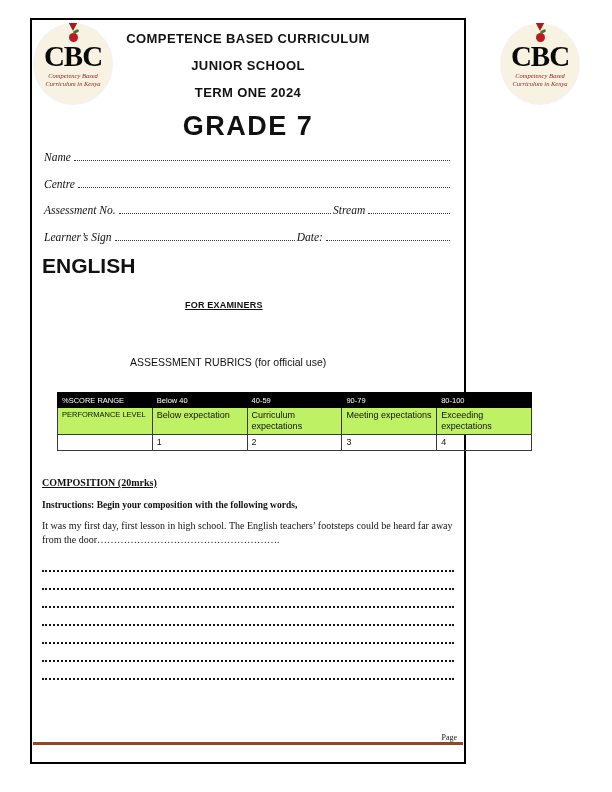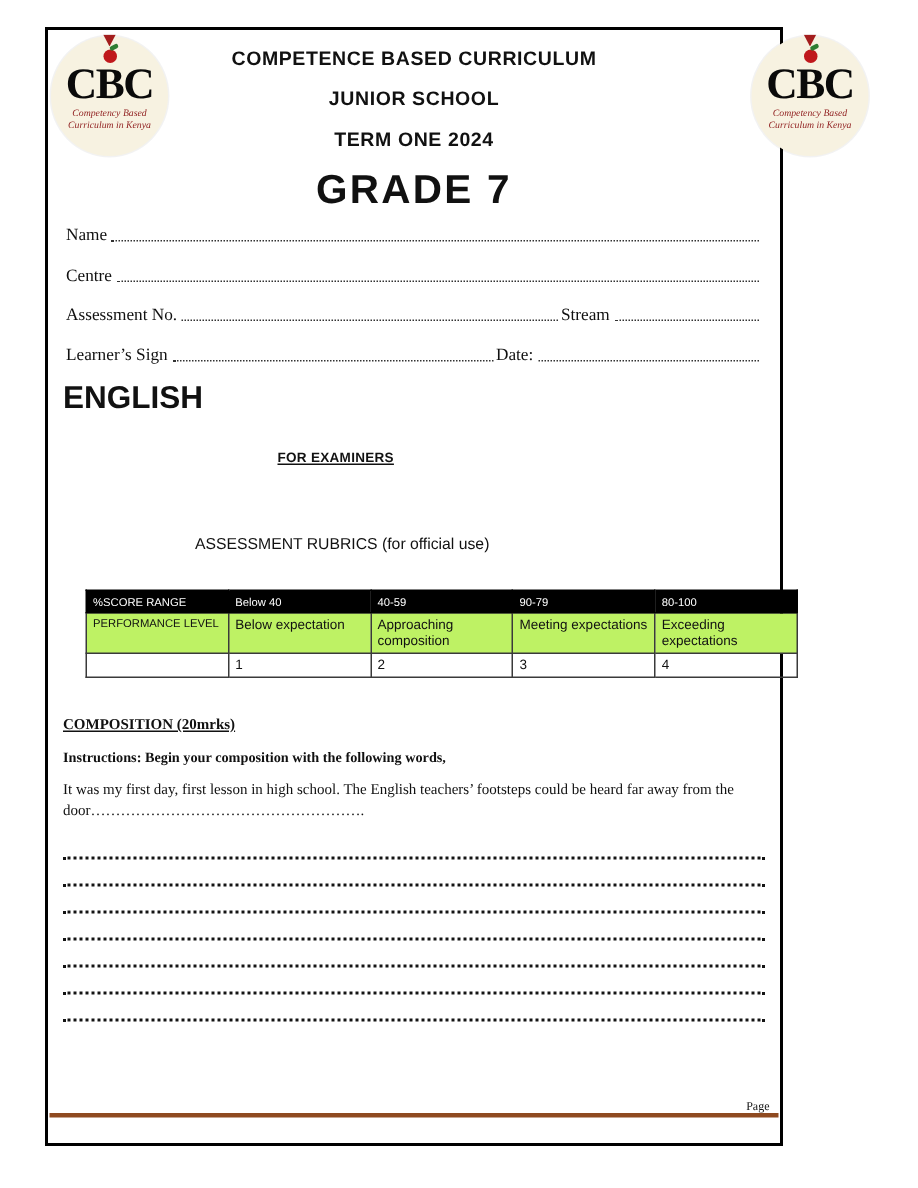--- a/index.html
+++ b/index.html
@@ -2,21 +2,21 @@
 <html><head>
 <meta charset="utf-8">
 <title>CBC Grade 7 English Formative Assessment</title>
 <style>
   html, body { margin:0; padding:0; background:#ffffff; }
   .page {
     position:relative; width:612px; height:792px; background:#ffffff;
     overflow:hidden; font-family:"Liberation Serif", serif; color:#111;
   }
   .frame {
-    position:absolute; left:30px; top:18px; width:492px; height:746px;
+    position:absolute; left:30px; top:18px; width:436px; height:746px;
     border:2px solid #000; box-sizing:border-box; background:#fff;
   }
   .content { position:absolute; left:10px; right:10px; top:12px; }
 
   
   .logo {
     position:absolute; top:24px; width:78px; height:80px; border-radius:50%;
     background:#f7f2e1; text-align:center; z-index:3;
     box-shadow:0 0 0 1px rgba(0,0,0,0.05);
   }
@@ -44,21 +44,21 @@
     font-family:"Liberation Serif", serif; font-style:italic;
     font-size:6.5px; line-height:7.5px; color:#8f1d1d; margin-top:3px;
   }
 
   
   .hdr { text-align:center; font-family:"Liberation Sans", sans-serif; font-weight:bold; }
   .hdr-line { font-size:13px; line-height:13px; margin-bottom:14px; letter-spacing:0.4px; }
   .grade { font-size:27px; line-height:27px; letter-spacing:1.5px; margin:3px 0 8px; }
 
   
-  .form { font-size:11.5px; margin:2px 2px 0; }
+  .form { font-size:11.5px; margin:2px 2px 0;font-style:italic; }
   .form-row { display:flex; align-items:flex-end; height:15px; margin-bottom:11.5px; }
   .lbl { white-space:nowrap; padding-right:2px; }
   .leader { border-bottom:1.5px dotted #333; margin:0 2px 2px 1px; }
   .leader.grow1 { flex:1; }
   .leader.grow26 { flex:2.6; }
   .leader.grow145 { flex:1.45; }
 
   
   .subject {
     font-family:"Liberation Sans", sans-serif; font-weight:bold;
@@ -167,21 +167,21 @@
             <tr class="t-head">
           <td>%SCORE RANGE</td>
           <td>Below 40</td>
           <td>40-59</td>
           <td>90-79</td>
           <td>80-100</td>
         </tr>
         <tr class="t-gray">
           <td class="rowlabel">PERFORMANCE LEVEL</td>
           <td>Below expectation</td>
-          <td>Approaching composition</td>
+          <td>Curriculum expectations</td>
           <td>Meeting expectations</td>
           <td>Exceeding expectations</td>
         </tr>
         <tr class="t-num">
           <td></td>
           <td>1</td>
           <td>2</td>
           <td>3</td>
           <td>4</td>
         </tr>

